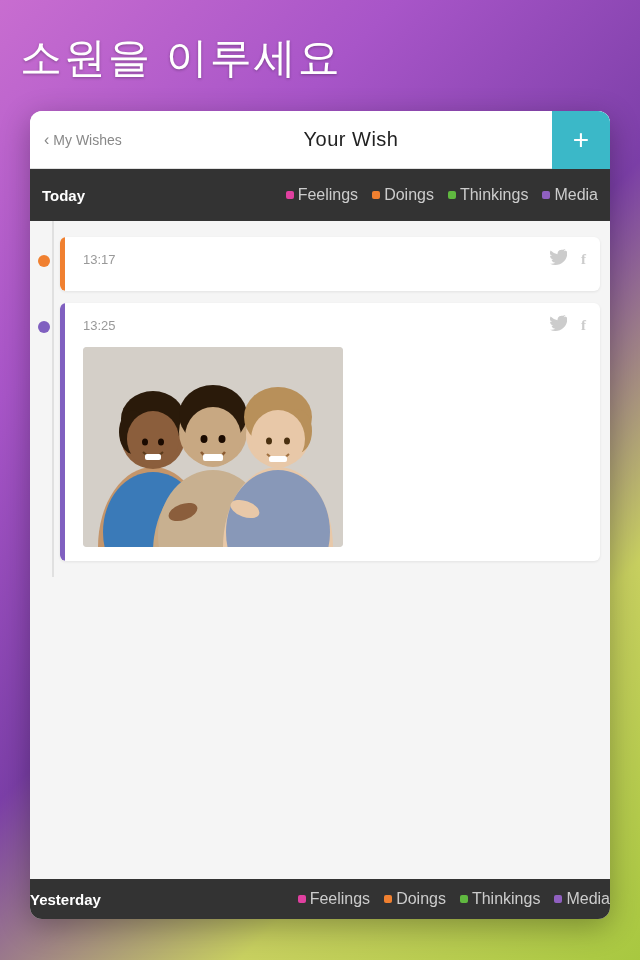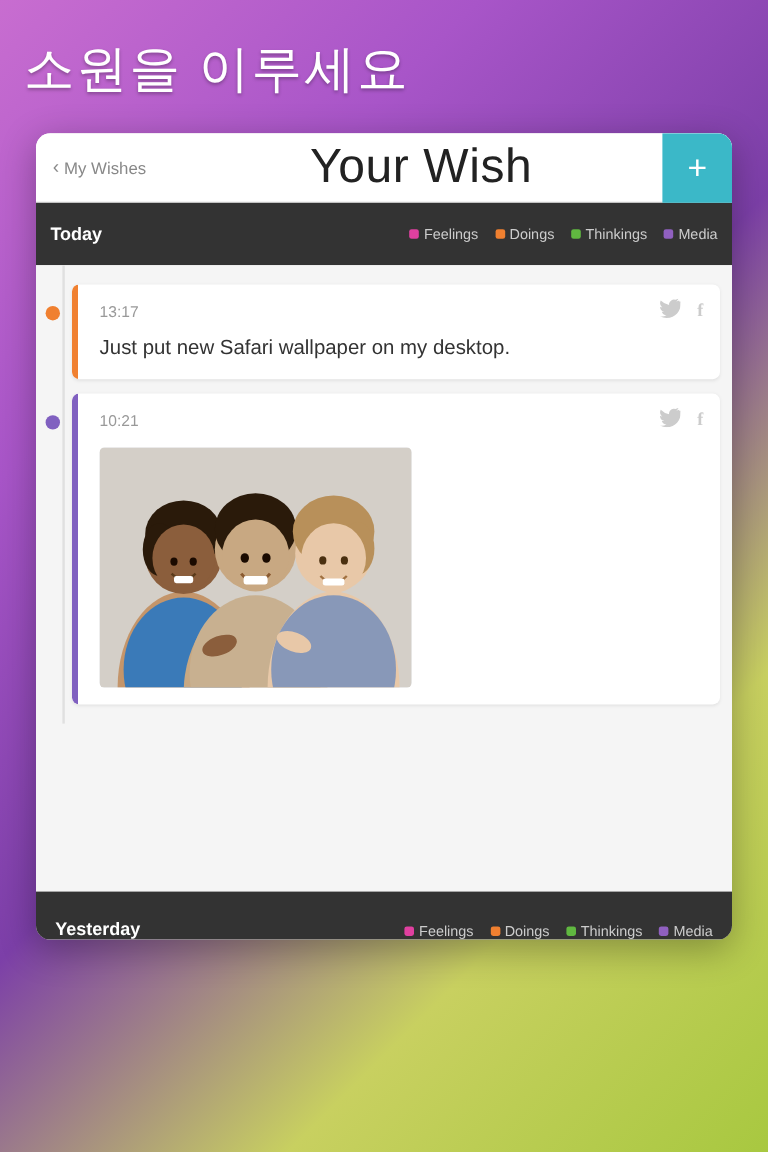--- a/index.html
+++ b/index.html
@@ -49,21 +49,21 @@
     }
 
     .nav-back-chevron {
       margin-right: 4px;
       font-size: 16px;
     }
 
     .nav-title {
       flex: 1;
       text-align: center;
-      font-size: 40px;
+      font-size: 20px;
       font-weight: 300;
       color: #222;
       letter-spacing: 0.5px;
     }
 
     .nav-add-btn {
       width: 58px;
       height: 58px;
       background: #3bb8c8;
       display: flex;
@@ -97,21 +97,21 @@
       gap: 14px;
       flex: 1;
       justify-content: flex-end;
     }
 
     .filter-item {
       display: flex;
       align-items: center;
       gap: 4px;
       color: #ccc;
-      font-size: 12px;
+      font-size: 16px;
     }
 
     .filter-dot {
       width: 8px;
       height: 8px;
       border-radius: 2px;
     }
 
     
     .content-area {
@@ -195,24 +195,24 @@
       box-shadow: 0 1px 3px rgba(0,0,0,0.08);
     }
 
     .entry-inner {
       padding: 12px 14px 14px 18px;
     }
 
     
     .bottom-filter-bar {
       display: flex;
-      align-items: flex-end;
+      align-items: center;
       background: #333;
       height: 40px;
-      padding: 0 16px;
+      padding: 0 0;
     }
 
     
   </style>
 </head>
 <body>
 
 <div class="top-title">소원을 이루세요</div>
 
 <div class="app-container">
@@ -241,21 +241,21 @@
         <div class="filter-dot" style="background:#60b840;"></div>
         <span>Thinkings</span>
       </div>
       <div class="filter-item">
         <div class="filter-dot" style="background:#9060c0;"></div>
         <span>Media</span>
       </div>
     </div>
   </div>
 
-  <div class="content-area" style="height: 522px; overflow: hidden;">
+  <div class="content-area" style="height: 658px; overflow: hidden;">
 
     <div class="entries-wrapper">
       <div class="timeline-line"></div>
 
       <div class="entry-row">
         <div class="entry-dot" style="background:#f08030;"></div>
         <div class="entry-card">
           <div style="display:flex; position:relative;">
             <div style="width:5px; background:#f08030; border-radius:6px 0 0 6px; flex-shrink:0;"></div>
             <div class="entry-inner" style="flex:1;">
@@ -263,34 +263,33 @@
                 <span class="entry-time">13:17</span>
                 <div class="entry-actions">
                   <span style="color:#ccc; font-size:16px;">
                     <svg width="18" height="16" viewBox="0 0 18 16" fill="#ccc" xmlns="http://www.w3.org/2000/svg">
                       <path d="M17 1.5a8.5 8.5 0 01-2.4.66 4.2 4.2 0 001.84-2.32 8.4 8.4 0 01-2.66 1.02A4.18 4.18 0 008.5 4.18c0 .33.04.65.1.95A11.87 11.87 0 011.64 1.5a4.18 4.18 0 001.3 5.58 4.16 4.16 0 01-1.9-.52v.05a4.19 4.19 0 003.36 4.1 4.2 4.2 0 01-1.89.07 4.19 4.19 0 003.91 2.91A8.4 8.4 0 011 14.63 11.84 11.84 0 006.42 16c7.7 0 11.92-6.38 11.92-11.92 0-.18 0-.36-.01-.54A8.52 8.52 0 0020 1.48a8.4 8.4 0 01-3 .82z"></path>
                     </svg>
                   </span>
                   <span style="color:#ccc; font-size:15px; font-weight:bold; font-family: Georgia, serif;">f</span>
                 </div>
               </div>
-              <div class="entry-text">Just put new Safari wallpaper on my desktop.</div>
             </div>
           </div>
         </div>
       </div>
 
       <div class="entry-row" style="margin-top: 12px;">
         <div class="entry-dot purple" style="background:#8060c0;"></div>
         <div class="entry-card">
           <div style="display:flex; position:relative;">
             <div style="width:5px; background:#8060c0; border-radius:6px 0 0 6px; flex-shrink:0;"></div>
             <div class="entry-inner" style="flex:1;">
               <div class="entry-header">
-                <span class="entry-time">10:21</span>
+                <span class="entry-time">13:25</span>
                 <div class="entry-actions">
                   <span style="color:#ccc; font-size:16px;">
                     <svg width="18" height="16" viewBox="0 0 18 16" fill="#ccc" xmlns="http://www.w3.org/2000/svg">
                       <path d="M17 1.5a8.5 8.5 0 01-2.4.66 4.2 4.2 0 001.84-2.32 8.4 8.4 0 01-2.66 1.02A4.18 4.18 0 008.5 4.18c0 .33.04.65.1.95A11.87 11.87 0 011.64 1.5a4.18 4.18 0 001.3 5.58 4.16 4.16 0 01-1.9-.52v.05a4.19 4.19 0 003.36 4.1 4.2 4.2 0 01-1.89.07 4.19 4.19 0 003.91 2.91A8.4 8.4 0 011 14.63 11.84 11.84 0 006.42 16c7.7 0 11.92-6.38 11.92-11.92 0-.18 0-.36-.01-.54A8.52 8.52 0 0020 1.48a8.4 8.4 0 01-3 .82z"></path>
                     </svg>
                   </span>
                   <span style="color:#ccc; font-size:15px; font-weight:bold; font-family: Georgia, serif;">f</span>
                 </div>
               </div>
 

